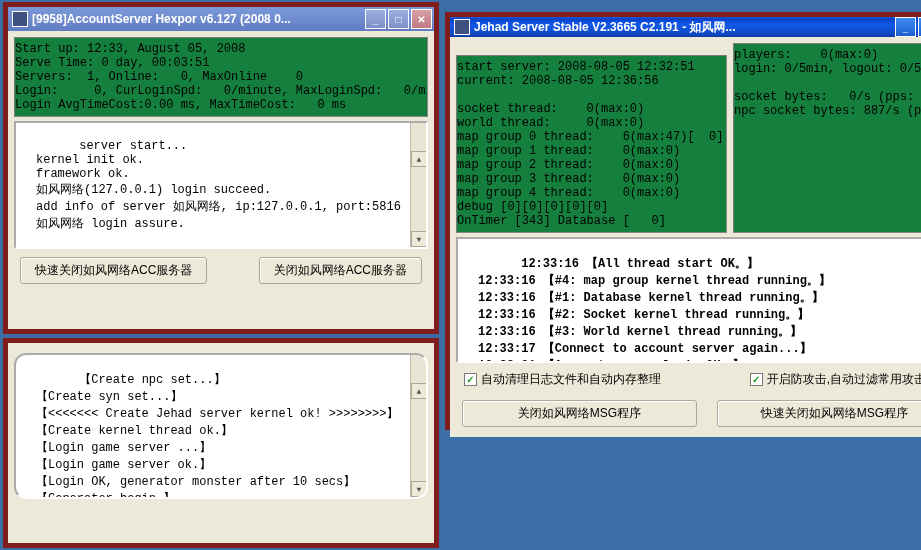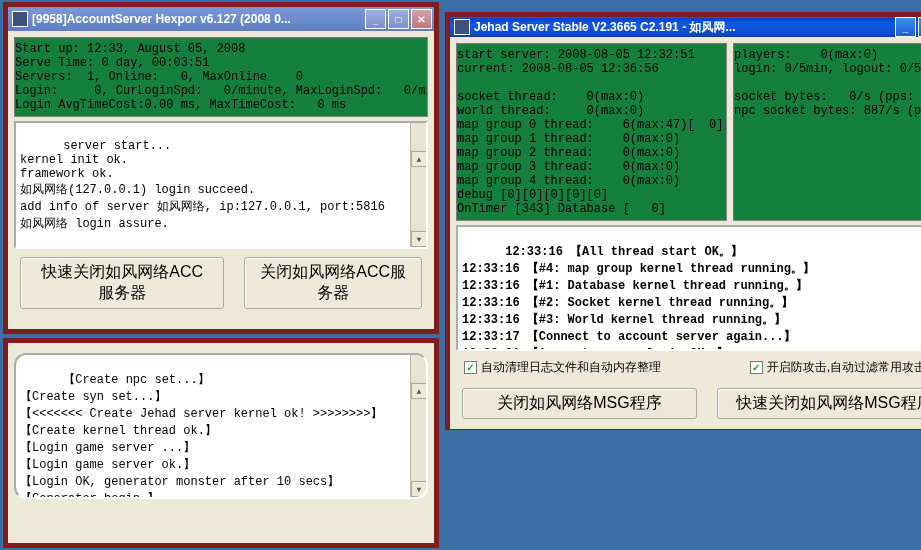--- a/index.html
+++ b/index.html
@@ -74,21 +74,21 @@
   border-top-color: #7a7a7a;
   border-left-color: #7a7a7a;
   background: #15803d;
   padding: 4px 0;
   white-space: pre;
   overflow: hidden;
 }
 .inset {
   border: 2px inset #fff;
   background: #fff;
-  padding: 2px 4px;
+  padding: 2px 20px;
   position: relative;
 }
 .scrollbar {
   position: absolute;
   right: 0; top: 0; bottom: 0;
   width: 16px;
   background: #e8e4d4;
   border-left: 1px solid #c0bcac;
 }
 .scrollbar .arrow {
@@ -98,21 +98,21 @@
   display:flex; align-items:center; justify-content:center;
   font-size:8px; color:#555;
 }
 .scrollbar .arrow.down { position:absolute; bottom:0; }
 .btn {
   background: #ece9d8;
   border: 1px solid #aca899;
   border-radius: 3px;
   padding: 4px 14px;
   font-family: "SimSun", sans-serif;
-  font-size: 16px;
+  font-size: 12px;
   cursor: pointer;
   box-shadow: inset 1px 1px 0 #fff;
 }
 .btnrow {
   display: flex;
   justify-content: space-between;
   gap: 20px;
   padding: 4px 6px;
 }
 .row {
@@ -187,21 +187,21 @@
     <span class="icon"></span>
     <span class="title">Jehad Server Stable V2.3665 C2.191  - 如风网...</span>
     <div class="controls">
       <div class="titlebtn">_</div>
       <div class="titlebtn">□</div>
       <div class="titlebtn close active-c">✕</div>
     </div>
   </div>
   <div class="client">
     <div class="statusrow">
-      <div class="panel" style="flex:0 0 54%;">start server: 2008-08-05 12:32:51
+      <div class="panel" style="flex:0 0 54%;margin-top:12px;">start server: 2008-08-05 12:32:51
 current: 2008-08-05 12:36:56
 
 socket thread:    0(max:0)
 world thread:     0(max:0)
 map group 0 thread:    6(max:47)[  0]
 map group 1 thread:    0(max:0)
 map group 2 thread:    0(max:0)
 map group 3 thread:    0(max:0)
 map group 4 thread:    0(max:0)
 debug [0][0][0][0][0]

